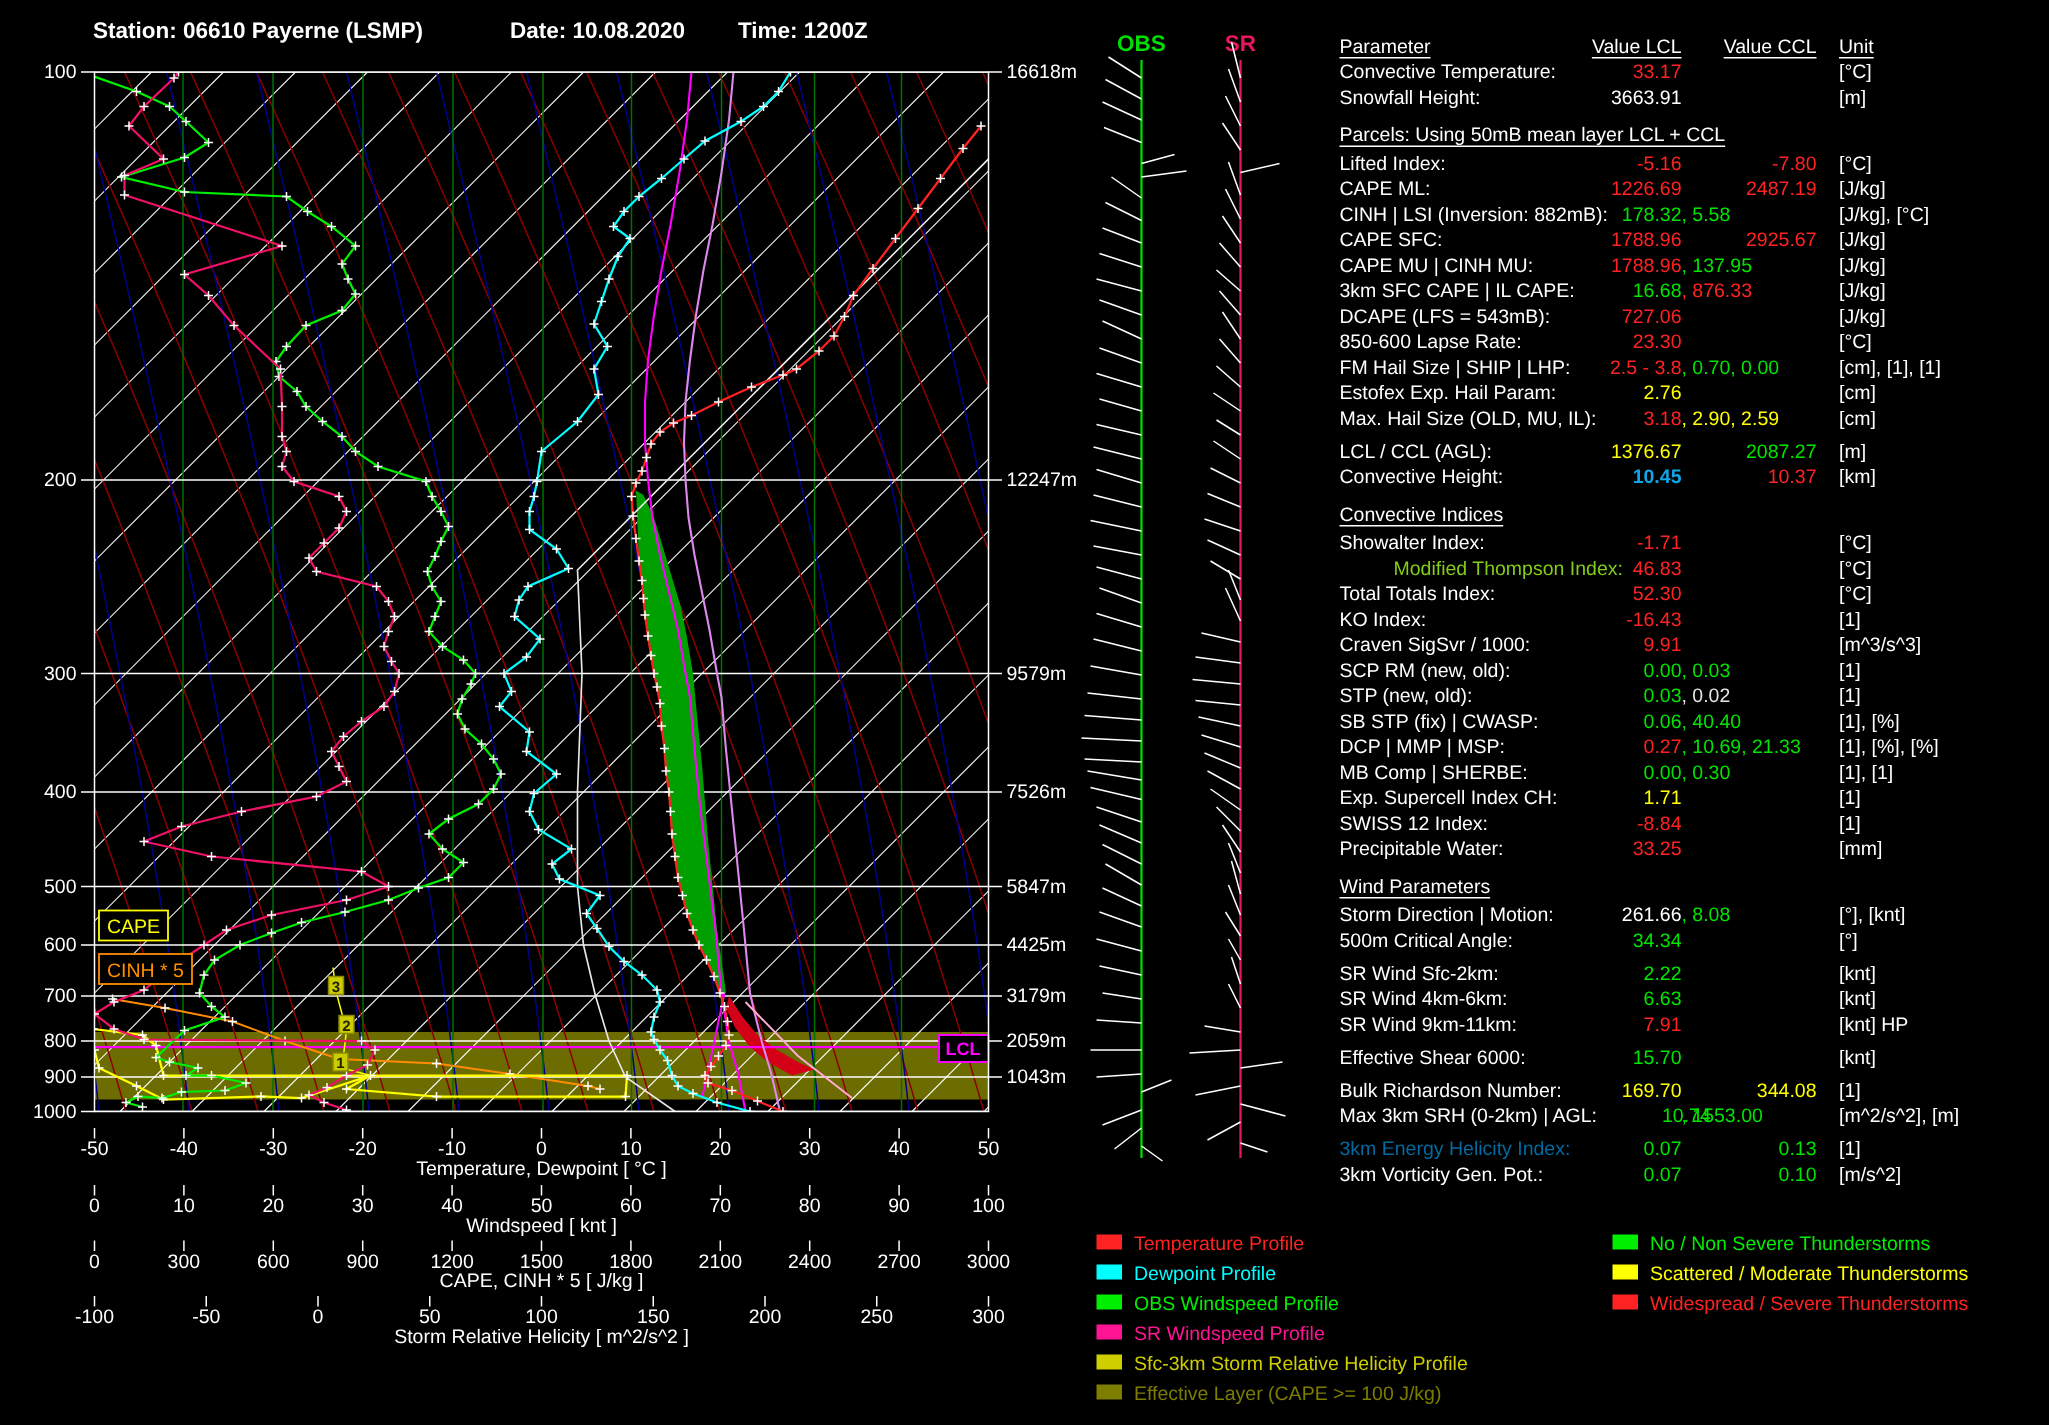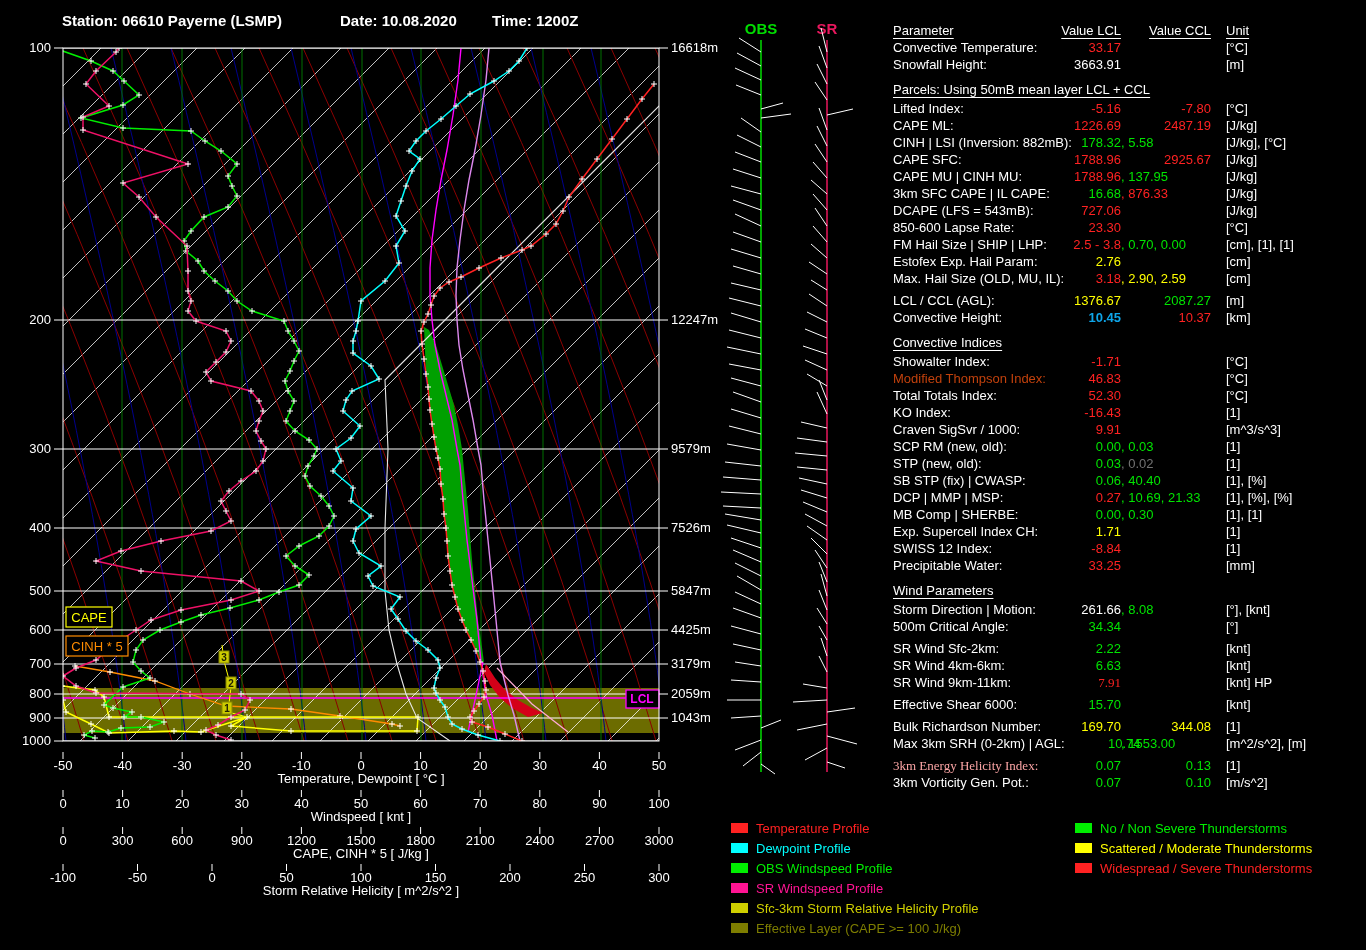--- a/index.html
+++ b/index.html
@@ -515,21 +515,21 @@
         <div class="punit"><span style="color: rgb(255, 255, 255);">[km]</span></div>
       </div>
       <div class="sec-h">Convective Indices</div>
       <div class="prow">
         <div class="plbl"><span style="color: rgb(255, 255, 255);">Showalter Index:</span></div>
         <div class="pv1"><span style="color: rgb(255, 34, 34);">-1.71</span></div>
         <div class="pmid"></div>
         <div class="punit"><span style="color: rgb(255, 255, 255);">[°C]</span></div>
       </div>
       <div class="prow">
-        <div class="plbl"><span style="color: #c2410c;">Modified Thompson Index:</span></div>
+        <div class="plbl"><span style="color: #84cc16; margin-left: 36px;">Modified Thompson Index:</span></div>
         <div class="pv1"><span style="color: rgb(255, 34, 34);">46.83</span></div>
         <div class="pmid"></div>
         <div class="punit"><span style="color: rgb(255, 255, 255);">[°C]</span></div>
       </div>
       <div class="prow">
         <div class="plbl"><span style="color: rgb(255, 255, 255);">Total Totals Index:</span></div>
         <div class="pv1"><span style="color: rgb(255, 34, 34);">52.30</span></div>
         <div class="pmid"></div>
         <div class="punit"><span style="color: rgb(255, 255, 255);">[°C]</span></div>
       </div>
@@ -547,21 +547,21 @@
       </div>
       <div class="prow">
         <div class="plbl"><span style="color: rgb(255, 255, 255);">SCP RM (new, old):</span></div>
         <div class="pv1"><span style="color: rgb(0, 228, 0);">0.00</span></div>
         <div class="pmid"><span style="color: rgb(0, 228, 0);">,  0.03</span></div>
         <div class="punit"><span style="color: rgb(255, 255, 255);">[1]</span></div>
       </div>
       <div class="prow">
         <div class="plbl"><span style="color: rgb(255, 255, 255);">STP (new, old):</span></div>
         <div class="pv1"><span style="color: rgb(0, 228, 0);">0.03</span></div>
-        <div class="pmid"><span style="color: #737373;">,  0.02</span></div>
+        <div class="pmid"><span style="color: #e5e5e5;">,  0.02</span></div>
         <div class="punit"><span style="color: rgb(255, 255, 255);">[1]</span></div>
       </div>
       <div class="prow">
         <div class="plbl"><span style="color: rgb(255, 255, 255);">SB STP (fix) | CWASP:</span></div>
         <div class="pv1"><span style="color: rgb(0, 228, 0);">0.06</span></div>
         <div class="pmid"><span style="color: rgb(0, 228, 0);">,  40.40</span></div>
         <div class="punit"><span style="color: rgb(255, 255, 255);">[1], [%]</span></div>
       </div>
       <div class="prow">
         <div class="plbl"><span style="color: rgb(255, 255, 255);">DCP | MMP | MSP:</span></div>
@@ -613,21 +613,21 @@
         <div class="punit"><span style="color: rgb(255, 255, 255);">[knt]</span></div>
       </div>
       <div class="prow">
         <div class="plbl"><span style="color: rgb(255, 255, 255);">SR Wind 4km-6km:</span></div>
         <div class="pv1"><span style="color: rgb(0, 228, 0);">6.63</span></div>
         <div class="pmid"></div>
         <div class="punit"><span style="color: rgb(255, 255, 255);">[knt]</span></div>
       </div>
       <div class="prow">
         <div class="plbl"><span style="color: rgb(255, 255, 255);">SR Wind 9km-11km:</span></div>
-        <div class="pv1"><span style="color: rgb(255, 34, 34); font-family: Liberation Serif, serif;">7.91</span></div>
+        <div class="pv1"><span style="color: rgb(255, 34, 34);">7.91</span></div>
         <div class="pmid"></div>
         <div class="punit"><span style="color: rgb(255, 255, 255);">[knt] HP</span></div>
       </div>
       <div class="prow gap">
         <div class="plbl"><span style="color: rgb(255, 255, 255);">Effective Shear 6000:</span></div>
         <div class="pv1"><span style="color: rgb(0, 228, 0);">15.70</span></div>
         <div class="pmid"></div>
         <div class="punit"><span style="color: rgb(255, 255, 255);">[knt]</span></div>
       </div>
       <div class="prow gap">
@@ -636,21 +636,21 @@
         <div class="pmid r"><span style="color: rgb(255, 255, 0);">344.08</span></div>
         <div class="punit"><span style="color: rgb(255, 255, 255);">[1]</span></div>
       </div>
       <div class="prow">
         <div class="plbl"><span style="color: rgb(255, 255, 255);">Max 3km SRH (0-2km) | AGL:</span></div>
         <div class="pv1"><span style="color: rgb(0, 228, 0); margin-left: 48px;">10.74</span></div>
         <div class="pmid"><span style="color: rgb(0, 228, 0);">,  1553.00</span></div>
         <div class="punit"><span style="color: rgb(255, 255, 255);">[m^2/s^2], [m]</span></div>
       </div>
       <div class="prow gap">
-        <div class="plbl"><span style="color: #fca5a5; font-family: Liberation Serif, serif;">3km Energy Helicity Index:</span></div>
+        <div class="plbl"><span style="color: #0369a1;">3km Energy Helicity Index:</span></div>
         <div class="pv1"><span style="color: rgb(0, 228, 0);">0.07</span></div>
         <div class="pmid r"><span style="color: rgb(0, 228, 0);">0.13</span></div>
         <div class="punit"><span style="color: rgb(255, 255, 255);">[1]</span></div>
       </div>
       <div class="prow">
         <div class="plbl"><span style="color: rgb(255, 255, 255);">3km Vorticity Gen. Pot.:</span></div>
         <div class="pv1"><span style="color: rgb(0, 228, 0);">0.07</span></div>
         <div class="pmid r"><span style="color: rgb(0, 228, 0);">0.10</span></div>
         <div class="punit"><span style="color: rgb(255, 255, 255);">[m/s^2]</span></div>
       </div>

